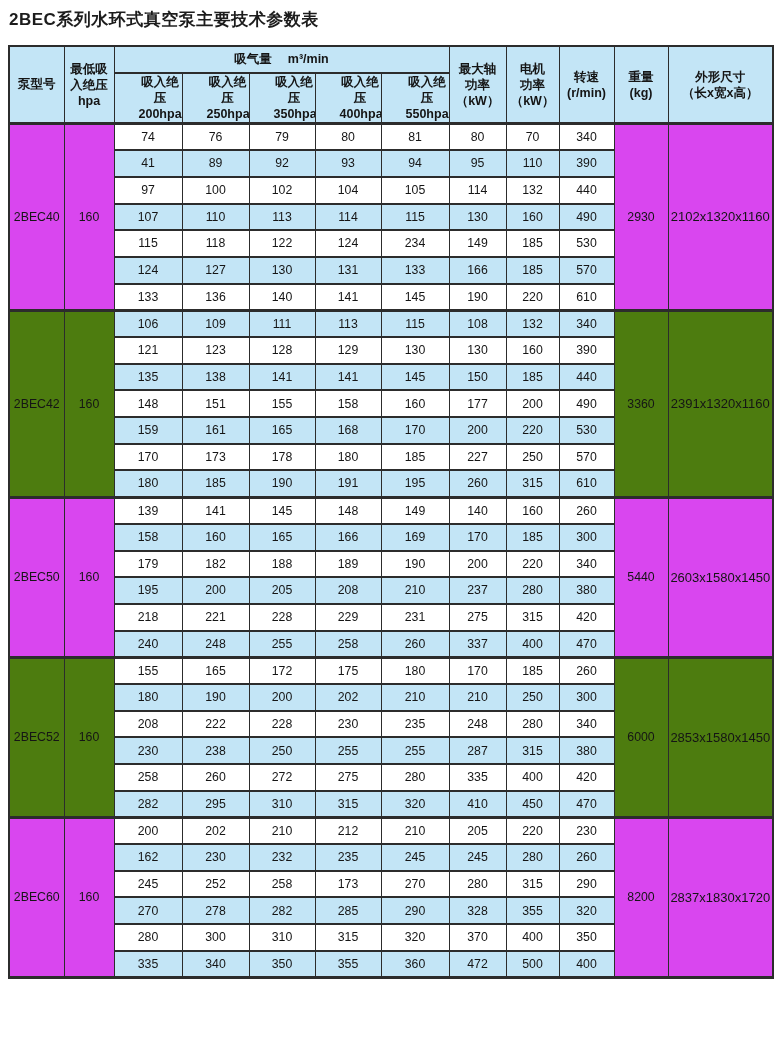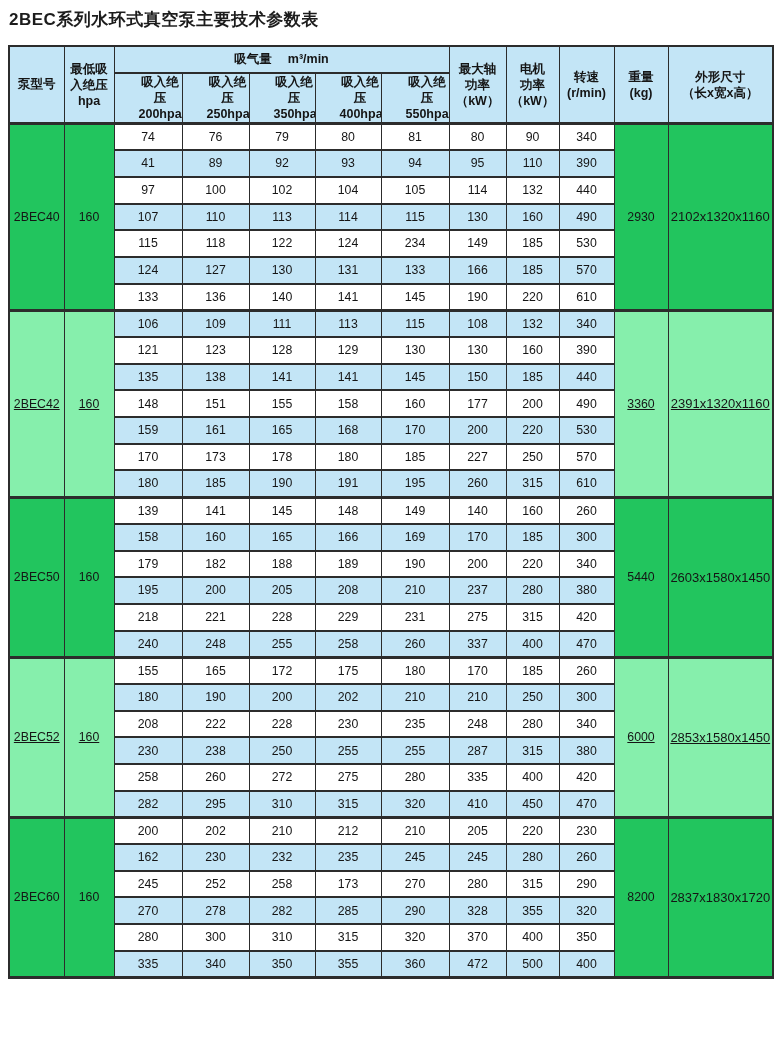--- a/index.html
+++ b/index.html
@@ -22,22 +22,22 @@
   }
   thead th { background: #c3e5f6; font-size: 12.5px; font-weight: bold; }
   tr.hdr1 th.group-th { height: 27px; }
   tr.hdr2 th { height: 39px; border-bottom-width: 3px; padding-left: 24px; }
   thead th[rowspan] { border-bottom-width: 3px; }
   .hl { display: block; line-height: 1.28; }
   .unit { margin-left: 16px; }
   tbody td { font-size: 12.3px; height: 26.7px; background: #ffffff; line-height: 1; }
   tbody tr.even td.stripe { background: #c3e5f6; }
   tbody tr.group-end td { border-bottom-width: 3px; }
-  td.merged { background: #22c55e; border-bottom-width: 3px; }
-  td.merged.gblue { background: #86efac; text-decoration: underline; }
+  td.merged { background: #d946ef; border-bottom-width: 3px; }
+  td.merged.gblue { background: #4d7c0f; }
   td.dims { font-size: 13px; }
 </style>
 </head>
 <body>
 
 <div class="page">
   <div class="title">2BEC系列水环式真空泵主要技术参数表</div>
 
   <table class="spec">
     <colgroup>
@@ -114,21 +114,21 @@
     <tbody>
         <tr class="odd">
           <td rowspan="7" class="merged">2BEC40</td>
           <td rowspan="7" class="merged">160</td>
           <td class="stripe">74</td>
           <td class="stripe">76</td>
           <td class="stripe">79</td>
           <td class="stripe">80</td>
           <td class="stripe">81</td>
           <td class="stripe">80</td>
-          <td class="stripe">90</td>
+          <td class="stripe">70</td>
           <td class="stripe">340</td>
           <td rowspan="7" class="merged">2930</td>
           <td rowspan="7" class="merged dims">2102x1320x1160</td>
         </tr>
         <tr class="even">
           <td class="stripe">41</td>
           <td class="stripe">89</td>
           <td class="stripe">92</td>
           <td class="stripe">93</td>
           <td class="stripe">94</td>

